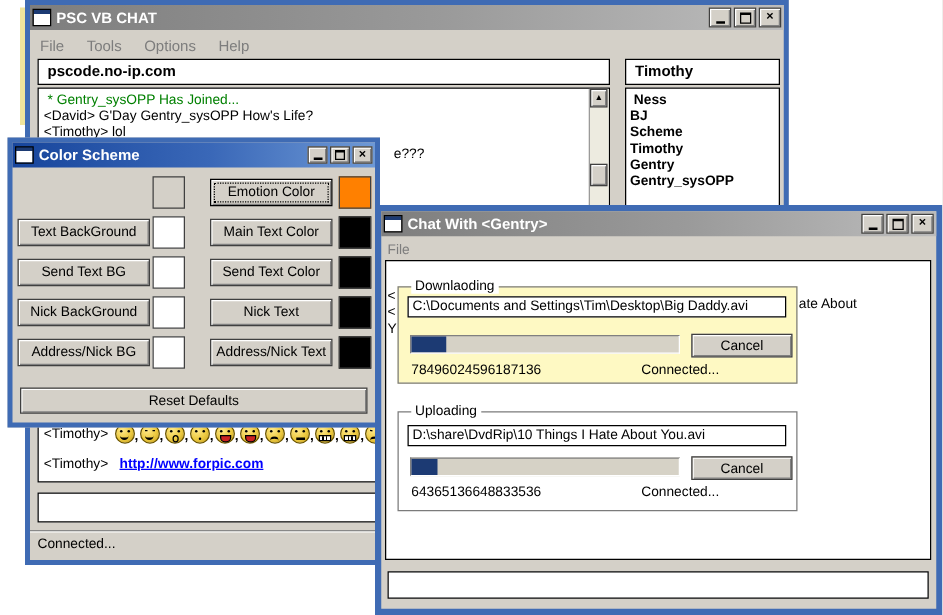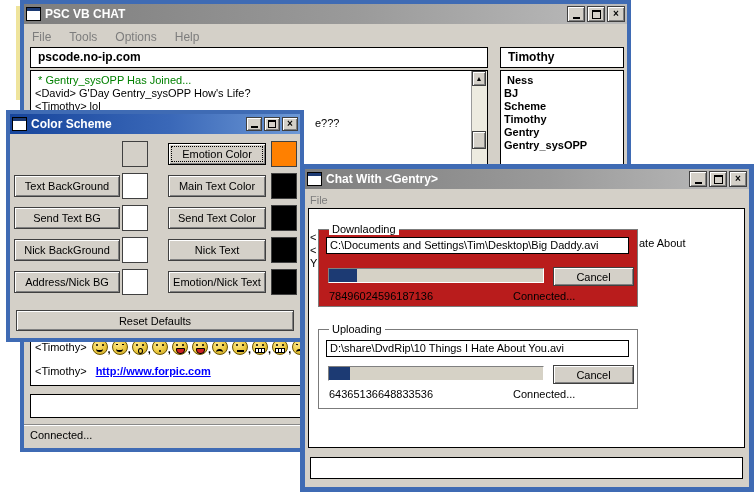--- a/index.html
+++ b/index.html
@@ -192,21 +192,21 @@
     <div class="swatch" style="left: 112px; top: 27px; width: 26px; height: 26px; background: rgb(212, 208, 200);"></div>
     <div class="swatch" style="left: 112px; top: 59px; width: 26px; height: 26px; background: rgb(255, 255, 255);"></div>
     <div class="swatch" style="left: 112px; top: 91px; width: 26px; height: 26px; background: rgb(255, 255, 255);"></div>
     <div class="swatch" style="left: 112px; top: 123px; width: 26px; height: 26px; background: rgb(255, 255, 255);"></div>
     <div class="swatch" style="left: 112px; top: 155px; width: 26px; height: 26px; background: rgb(255, 255, 255);"></div>
 
     <div class="btn focus-dotted" style="left:158px;top:29px;width:98px;height:22px;border-color:#000">Emotion Color</div>
     <div class="btn" style="left:158px;top:61px;width:98px;height:22px">Main Text Color</div>
     <div class="btn" style="left:158px;top:93px;width:98px;height:22px">Send Text Color</div>
     <div class="btn" style="left:158px;top:125px;width:98px;height:22px">Nick Text</div>
-    <div class="btn" style="left:158px;top:157px;width:98px;height:22px">Emotion/Nick Text</div>
+    <div class="btn" style="left:158px;top:157px;width:98px;height:22px">Address/Nick Text</div>
 
     <div class="swatch" style="left: 261px; top: 27px; width: 26px; height: 26px; background: rgb(255, 128, 0);"></div>
     <div class="swatch" style="left: 261px; top: 59px; width: 26px; height: 26px; background: rgb(0, 0, 0);"></div>
     <div class="swatch" style="left: 261px; top: 91px; width: 26px; height: 26px; background: rgb(0, 0, 0);"></div>
     <div class="swatch" style="left: 261px; top: 123px; width: 26px; height: 26px; background: rgb(0, 0, 0);"></div>
     <div class="swatch" style="left: 261px; top: 155px; width: 26px; height: 26px; background: rgb(0, 0, 0);"></div>
 
     <div class="btn" style="left:6px;top:196px;width:278px;height:21px">Reset Defaults</div>
   </div>
 
@@ -229,21 +229,21 @@
     <div class="menubar" style="left:5px;top:20px;height:17px;font-size:11px">
       <span>File</span>
     </div>
 
     <div class="abs" style="left:3px;top:39px;width:437px;height:240px;background:#fff;border:1px solid #000;box-sizing:border-box">
       <div class="abs chatline" style="left:1px;top:22px">&lt;</div>
       <div class="abs chatline" style="left:1px;top:35px">&lt;</div>
       <div class="abs chatline" style="left:1px;top:48px">Y</div>
       <div class="abs chatline" style="left:330px;top:28px">ate About</div>
 
-      <div class="groupbox" style="left:9px;top:20px;width:320px;height:78px;background:#b91c1c">
+      <div class="groupbox" style="left:9px;top:20px;width:320px;height:78px;background:#fef9c3">
         <span class="grouplabel">Downlaoding</span>
         <div class="pathbox" style="left:7px;top:7px;width:303px;height:17px">C:\Documents and Settings\Tim\Desktop\Big Daddy.avi</div>
         <div class="progress" style="left:9px;top:38px;width:216px;height:15px">
           <div class="fill" style="width: 13%;"></div>
         </div>
         <div class="btn" style="left:234px;top:37px;width:81px;height:19px">Cancel</div>
         <div class="abs" style="left:10px;top:60px">78496024596187136</div>
         <div class="abs" style="left:194px;top:60px">Connected...</div>
       </div>
 

